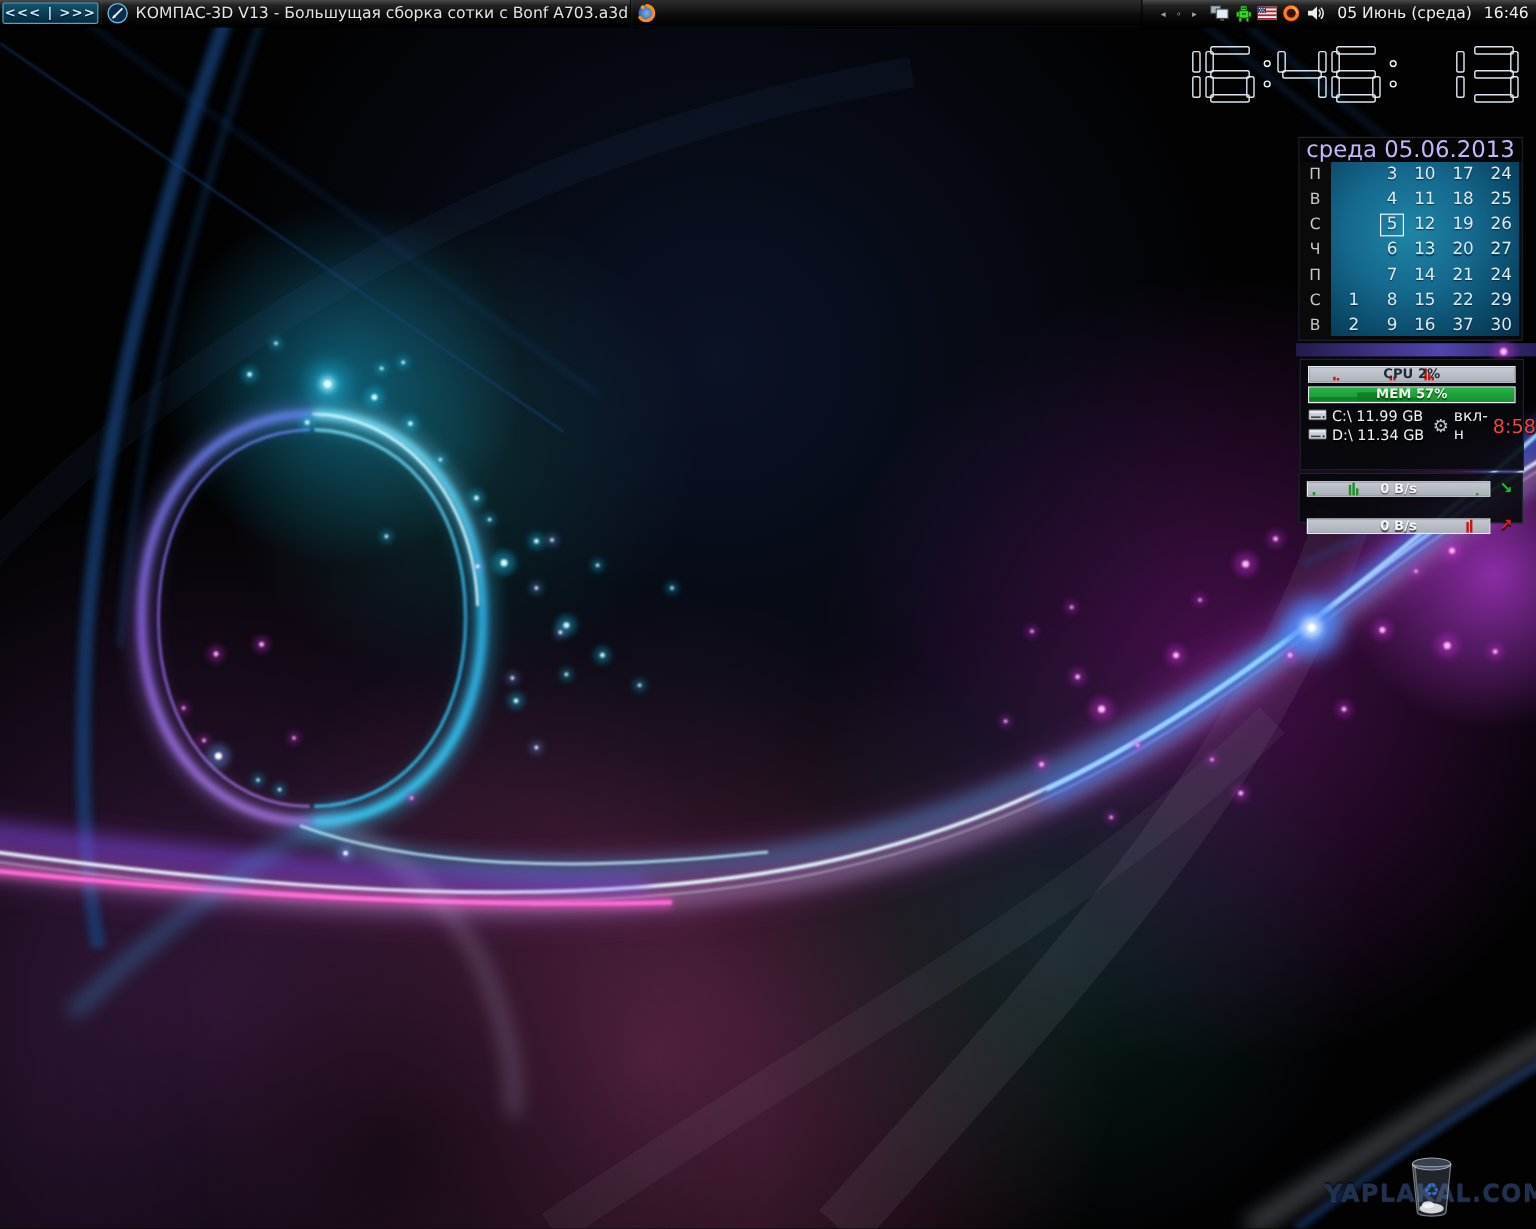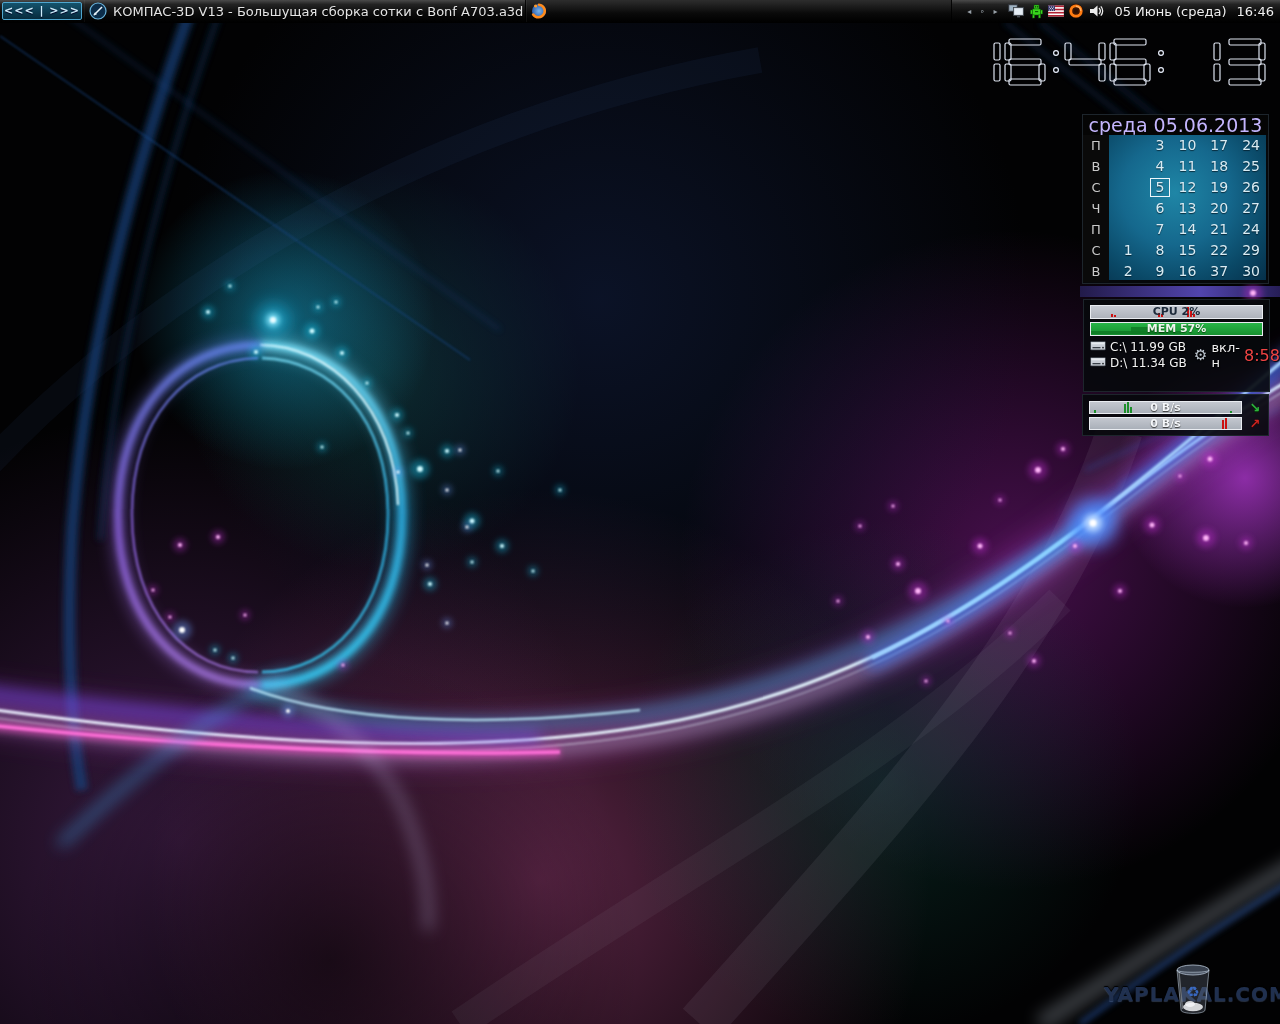--- a/index.html
+++ b/index.html
@@ -50,21 +50,21 @@
   .bar.mem .bar-label{color:#eef6ee;text-shadow:0 1px 1px rgba(0,40,0,.65);}
   .disks{display:flex;margin-top:3px;}
   .disk-col{flex:0 0 104px;}
   .disk-row{display:flex;align-items:center;height:16px;gap:4px;color:#f3f3f3;font-size:12px;text-shadow:1px 1px 1px #000;white-space:nowrap;}
   .side-col{flex:1;display:flex;align-items:center;gap:4px;color:#fff;}
   .gear{font-size:15px;color:#bcc5cf;text-shadow:0 1px 1px #000;line-height:15px;cursor:pointer;}
   .uptime-label{font-size:13px;color:#f0f0f0;text-shadow:1px 1px 1px #000;}
   .uptime-value{font-size:16px;color:#ef4444;text-shadow:1px 1px 1px #000;}
   
   #netmon{left:1082px;top:394px;width:187px;height:42px;padding:5px 6px;}
-  .net-row{display:flex;align-items:center;gap:6px;height:14px;margin-bottom:2px;}
+  .net-row{display:flex;align-items:center;gap:6px;height:14px;margin-bottom:17px;}
   .net-bar{flex:1;position:relative;height:11px;border:1px solid #e9ecf1;background:linear-gradient(#c3c7cf,#aab0b9);}
   .net-label{position:absolute;inset:0;text-align:center;font-size:11px;font-weight:bold;line-height:11px;color:#f5f7fa;text-shadow:0 1px 1px #333;}
   .net-arrow{width:14px;font-size:13px;font-weight:bold;line-height:13px;text-align:center;}
   .net-arrow.down{color:#2db33c;text-shadow:0 1px 1px #030;}
   .net-arrow.up{color:#cf2420;text-shadow:0 1px 1px #300;}
   
   #watermark{position:absolute;left:1104px;top:982px;z-index:4;font-size:20px;font-weight:bold;letter-spacing:1px;
              color:#20304f;text-shadow:0 1px 1px rgba(100,125,170,.4),0 -1px 1px #000;cursor:default;}
   #recycle-bin{position:absolute;left:1170px;top:960px;width:46px;height:58px;z-index:5;cursor:pointer;}
   #recycle-label{position:absolute;left:1224px;top:1040px;z-index:5;color:#e5e5e5;font-size:10px;text-shadow:1px 1px 2px #000;cursor:pointer;}

